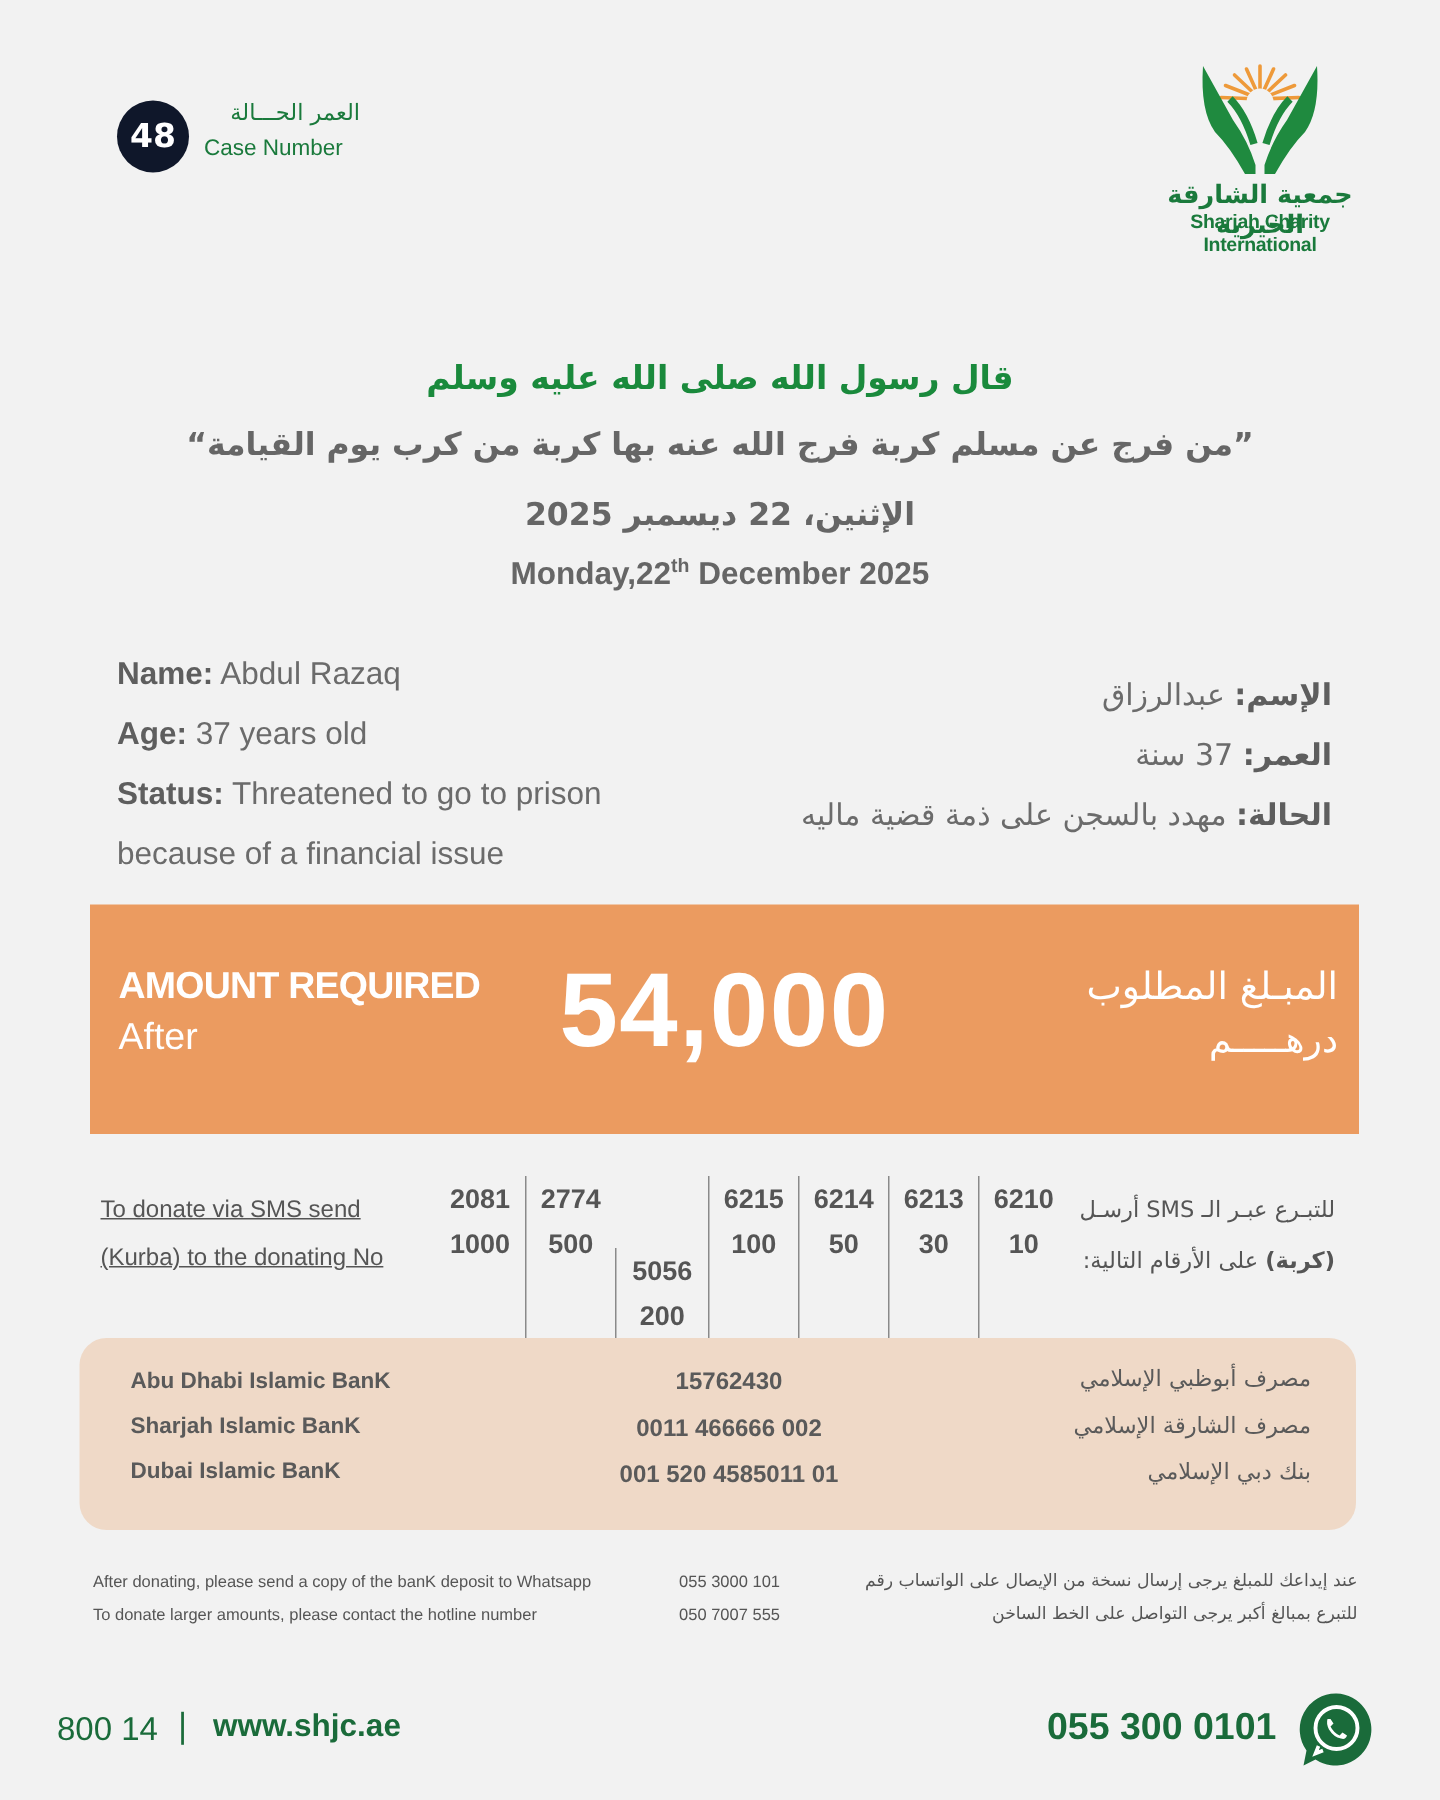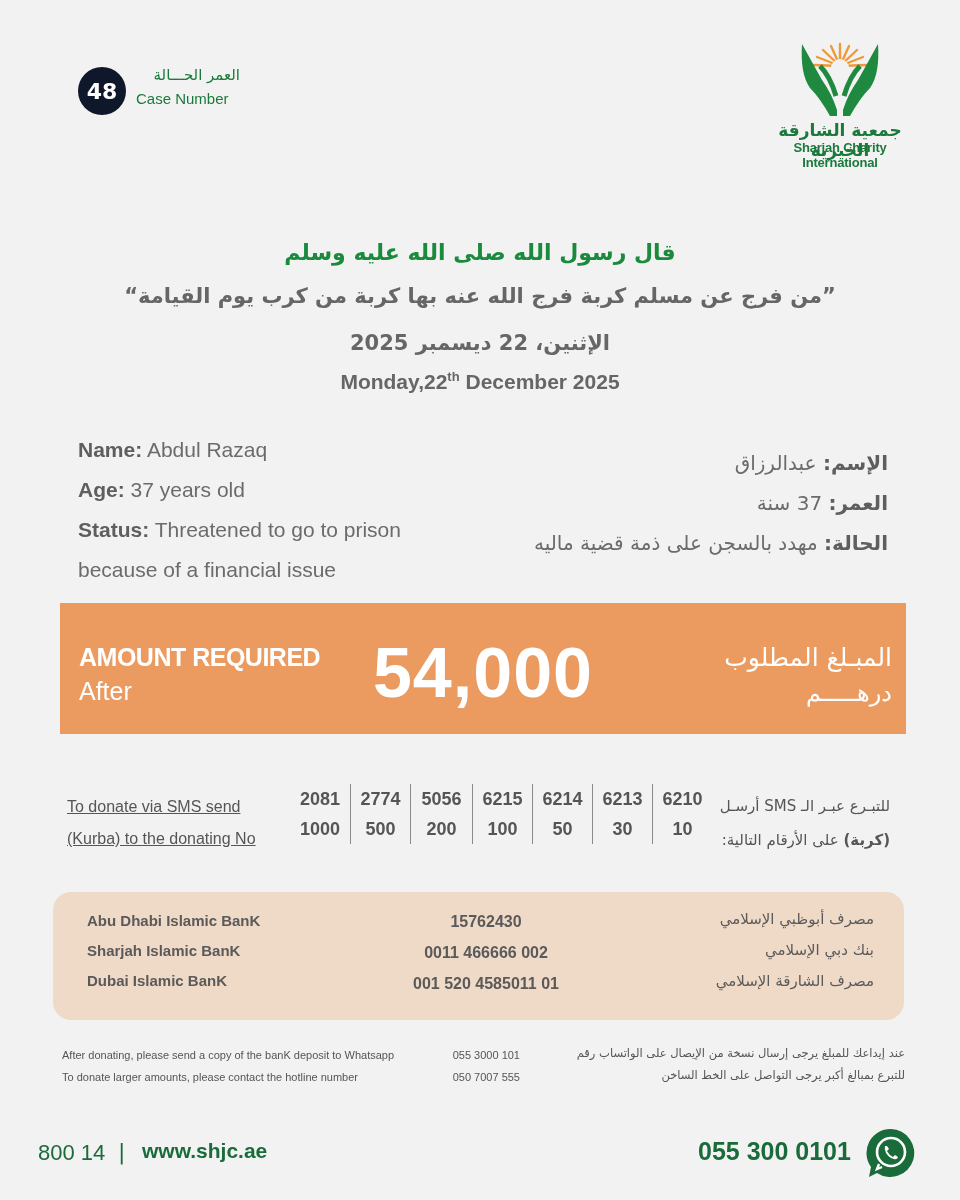--- a/index.html
+++ b/index.html
@@ -36,33 +36,33 @@
     .date-en { left: 0; top: 369px; width: 960px; text-align: center; color: #666; font-weight: bold; font-size: 21px; font-family: "Liberation Sans", sans-serif; }
     .date-en sup { font-size: 13px; vertical-align: 8px; }
 
     
     .info-en { left: 78px; top: 430px; width: 380px; font-family: "Liberation Sans", sans-serif; font-size: 21px; color: #6b6b6b; line-height: 40px; }
     .info-en b { color: #5e5e5e; }
     .info-ar { left: 470px; top: 443px; width: 418px; direction: rtl; text-align: right; font-size: 20px; color: #6b6b6b; line-height: 40px; }
     .info-ar b { color: #5e5e5e; }
 
     
-    .banner { left: 60px; top: 603px; width: 846px; height: 131px; background: #eb9b60; color: #fff; }
+    .banner { left: 60px; top: 603px; width: 846px; height: 153px; background: #eb9b60; color: #fff; }
     .amt-label-en { position: absolute; left: 19px; top: 40px; font-family: "Liberation Sans", sans-serif; font-weight: bold; font-size: 25px; letter-spacing: -0.5px; }
     .amt-unit-en { position: absolute; left: 19px; top: 74px; font-family: "Liberation Sans", sans-serif; font-size: 25px; }
     .amt-value { position: absolute; left: 0; top: 30px; width: 846px; text-align: center; font-family: "Liberation Sans", sans-serif; font-weight: bold; font-size: 70px; letter-spacing: 1px; }
     .amt-label-ar { position: absolute; right: 14px; top: 40px; direction: rtl; font-weight: normal; font-size: 25px; }
     .amt-unit-ar { position: absolute; right: 14px; top: 76px; direction: rtl; font-size: 24px; font-weight: 300; }
 
     
     .sms-en { left: 67px; top: 791px; font-family: "Liberation Sans", sans-serif; font-size: 16px; color: #555; line-height: 32px; text-decoration: underline; }
     .sms-table { left: 290px; top: 784px; display: flex; }
     .sms-col { width: 60px; text-align: center; border-left: 1px solid #8a8a8a; font-family: "Liberation Sans", sans-serif; font-weight: bold; font-size: 18px; color: #555; line-height: 30px; }
     .sms-col:first-child { border-left: none; }
-    .sms-col:nth-child(3) { width: 62px; }
+    .sms-col:nth-child(3) { width: 62px; margin-top: 48px; }
     .sms-ar { left: 700px; top: 789px; width: 190px; direction: rtl; text-align: right; font-size: 15px; color: #555; line-height: 34px; }
     .sms-ar b { font-weight: bold; }
 
     
     .bank-box { left: 53px; top: 892px; width: 851px; height: 128px; background: #efd9c7; border-radius: 18px; }
     .bank-en { position: absolute; left: 34px; top: 14px; font-family: "Liberation Sans", sans-serif; font-size: 15px; color: #5a5a5a; line-height: 30px; font-weight: bold; }
     .bank-nums { position: absolute; left: 300px; top: 14px; width: 266px; text-align: center; font-family: "Liberation Sans", sans-serif; font-size: 16px; color: #5a5a5a; line-height: 31px; font-weight: bold; }
     .bank-ar { position: absolute; right: 30px; top: 12px; direction: rtl; text-align: right; font-size: 15px; color: #5a5a5a; line-height: 31px; }
 
     
@@ -177,22 +177,22 @@
     <div>Sharjah Islamic BanK</div>
     <div>Dubai Islamic BanK</div>
   </div>
   <div class="bank-nums">
     <div>15762430</div>
     <div>0011 466666 002</div>
     <div>001 520 4585011 01</div>
   </div>
   <div class="bank-ar">
     <div>مصرف أبوظبي الإسلامي</div>
+    <div>مصرف الشارقة  الإسلامي</div>
     <div>بنك دبي الإسلامي</div>
-    <div>مصرف الشارقة  الإسلامي</div>
   </div>
 </div>
 
 <div class="abs note-en">
   <div>After donating, please send a copy of the banK deposit to Whatsapp</div>
   <div>To donate larger amounts, please contact the hotline number</div>
 </div>
 <div class="abs note-nums">
   <div>055 3000 101</div>
   <div>050 7007 555</div>

